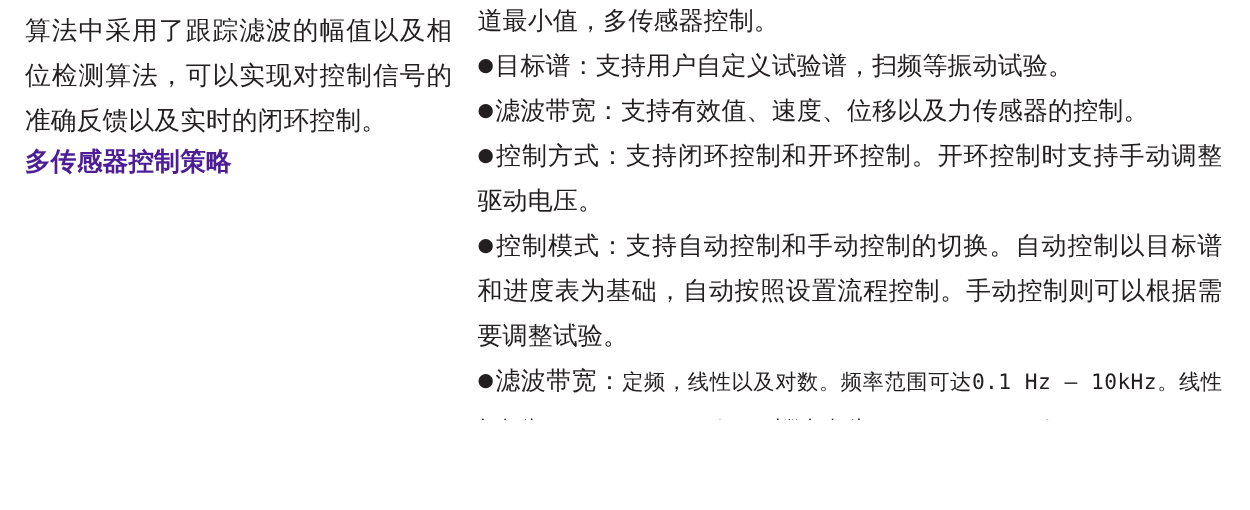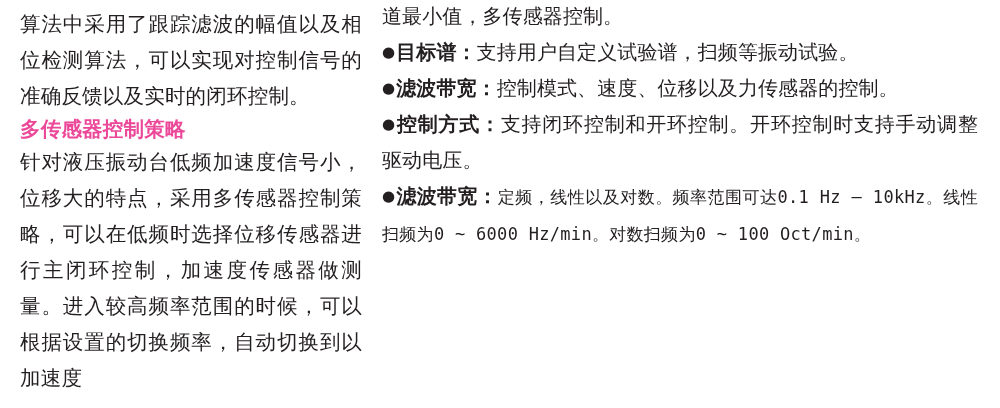--- a/index.html
+++ b/index.html
@@ -41,21 +41,21 @@
     text-align: justify;
     text-justify: inter-ideograph;
     letter-spacing: 0.2px;
     color: #231f20;
   }
   .para.clip-top {
     
     margin-top: -30px;
   }
   .heading {
-    color: #ec4899;
+    color: #4c1d95;
     font-size: 20.5px;
     line-height: 30px;
     font-weight: 700;
     margin: 18px 0 2px 0;
     letter-spacing: 0.2px;
   }
   
   .col-right {
     width: 624px;
     box-sizing: border-box;
@@ -81,54 +81,56 @@
     text-justify: inter-ideograph;
     color: #231f20;
     letter-spacing: 0.1px;
   }
   .bullet-item .b-dot {
     font-size: 15px;
     vertical-align: 2px;
     margin-right: 1px;
   }
   .bullet-item .b-term {
-    font-weight: 700;
+    font-weight: 400;
   }
   .mono {
     font-family: "DejaVu Sans Mono", monospace;
     font-size: 17px;
     letter-spacing: 0.3px;
   }
 </style>
 </head>
 <body>
 
 <div class="page">
 
   <div class="col-left">
     <p class="para clip-top">频（驻留）、扫频等振动试验。控制算法中采用了跟踪滤波的幅值以及相位检测算法，可以实现对控制信号的准确反馈以及实时的闭环控制。</p>
     <p class="heading">多传感器控制策略</p>
-    <p class="para">针对液压振动台低频加速度信号小，位移大的特点，采用多传感器控制策略，可以在低频时选择位移传感器进行主闭环控制，加速度传感器做测量。进入较高频率范围的时候，可以根据设置的切换频率，自动切换到以加速度</p>
   </div>
 
   <div class="col-right">
     <p class="rline clip-top">道最小值，多传感器控制。</p>
 
     <p class="bullet-item">
       <span class="b-dot">●</span><span class="b-term">目标谱：</span><span>支持用户自定义试验谱，扫频等振动试验。</span>
     </p>
 
     <p class="bullet-item">
-      <span class="b-dot">●</span><span class="b-term">滤波带宽：</span><span>控制模式、速度、位移以及力传感器的控制。</span>
+      <span class="b-dot">●</span><span class="b-term">滤波带宽：</span><span>支持有效值、速度、位移以及力传感器的控制。</span>
     </p>
 
     <p class="bullet-item">
       <span class="b-dot">●</span><span class="b-term">控制方式：</span><span>支持闭环控制和开环控制。开环控制时支持手动调整驱动电压。</span>
     </p>
 
+    <p class="bullet-item">
+      <span class="b-dot">●</span><span class="b-term">控制模式：</span><span>支持自动控制和手动控制的切换。自动控制以目标谱和进度表为基础，自动按照设置流程控制。手动控制则可以根据需要调整试验。</span>
+    </p>
 
 
 
     <p class="bullet-item">
       <span class="b-dot">●</span><span class="b-term">滤波带宽：</span><span class="mono">定频，线性以及对数。频率范围可达0.1 Hz – 10kHz。线性扫频为0 ~ 6000 Hz/min。对数扫频为0 ~ 100 Oct/min。</span>
     </p>
 
   </div>
 
 </div>

